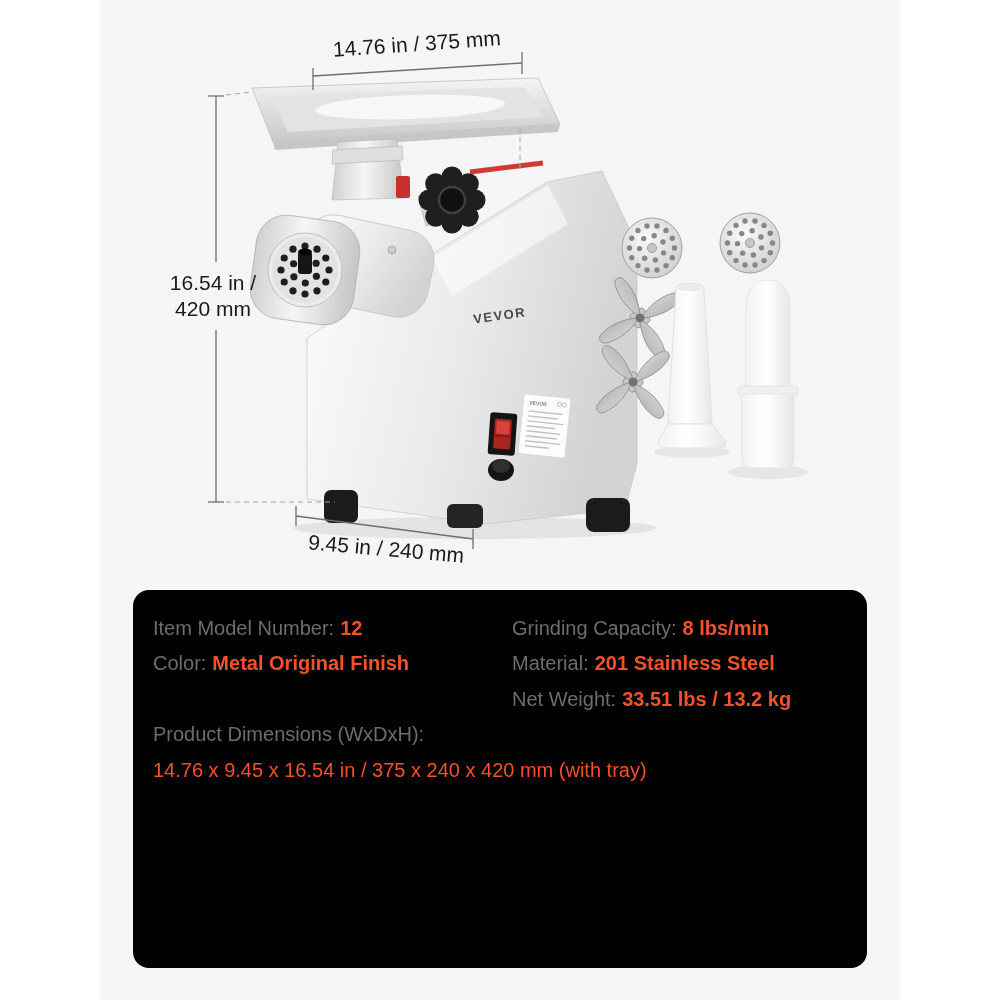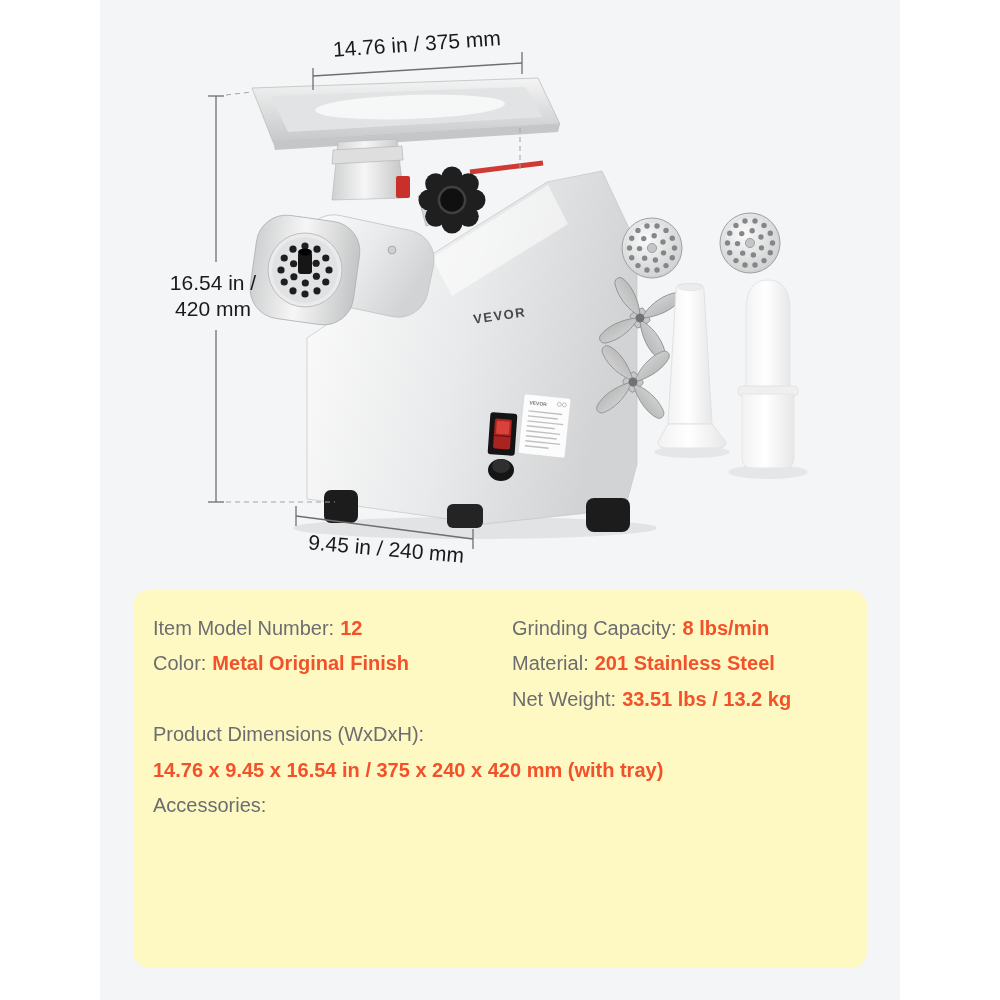--- a/index.html
+++ b/index.html
@@ -10,27 +10,27 @@
   }
   html,body{margin:0;padding:0;}
   body{
     width:1000px;height:1000px;position:relative;background:#ffffff;
     font-family:"Liberation Sans",sans-serif;overflow:hidden;
   }
   .stage{position:absolute;left:100px;top:0;width:800px;height:1000px;background:var(--stagebg);}
   svg.illus{position:absolute;left:0;top:0;display:block;}
   .panel{
     position:absolute;left:33px;top:590px;width:734px;height:378px;
-    background:#fef9c3;border-radius:16px;box-sizing:border-box;
+    background:#000000;border-radius:16px;box-sizing:border-box;
     padding:21px 0 0 20px;font-size:20px;line-height:35.4px;color:var(--label);
   }
   .two-col{display:grid;grid-template-columns:359px 1fr;}
   .spec-row .val{color:var(--accent);font-weight:700;margin-left:6px;}
   .full-row{white-space:nowrap;}
-  .full-row.orange, .acc-item{color:var(--accent);font-weight:700;}
+  .full-row.orange, .acc-item{color:var(--accent);font-weight:400;}
   .acc-grid{display:grid;grid-template-columns:233px 1fr;}
   svg text{font-family:"Liberation Sans",sans-serif;}
   .dim-text{fill:var(--dimtext);font-size:21px;font-weight:500;}
   .dimline{stroke:#6f6f72;stroke-width:1.3;fill:none;}
   .dashline{stroke:#a3a4a6;stroke-width:1;fill:none;stroke-dasharray:5 4;}
 </style>
 </head>
 <body>
 
 <div class="stage">
@@ -272,16 +272,15 @@
           <span class="lbl">Material:</span><span class="val">201 Stainless Steel</span>
         </div>
         <div class="spec-row">
           <span class="lbl">Net Weight:</span><span class="val">33.51 lbs / 13.2 kg</span>
         </div>
       </div>
     </div>
 
     <div class="full-row">Product Dimensions (WxDxH):</div>
     <div class="full-row orange">14.76 x 9.45 x 16.54 in / 375 x 240 x 420 mm (with tray)</div>
-    <div class="full-row">Accessories:</div>
 
   </div>
 </div>
 
 </body></html>

